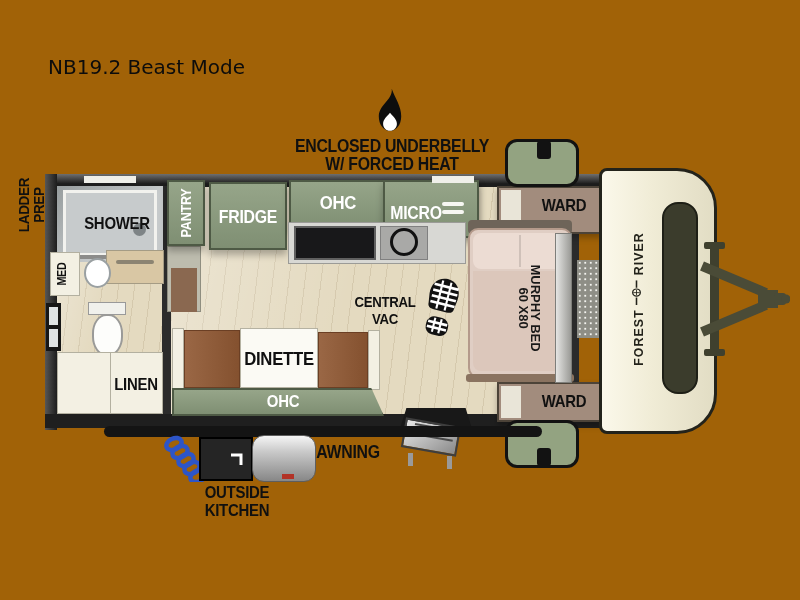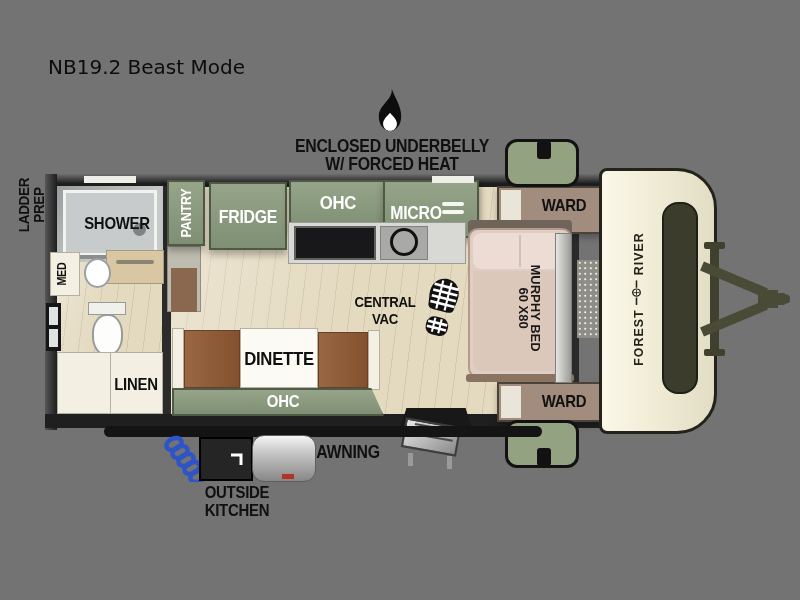--- a/index.html
+++ b/index.html
@@ -1,16 +1,16 @@
 <!DOCTYPE html>
 <html><head>
 <meta charset="utf-8">
 <style>
   html,body{margin:0;padding:0;background:#fff;width:800px;height:600px;overflow:hidden}
-  .stage{position:relative;width:800px;height:600px;background:#737373;font-family:"Liberation Sans",sans-serif}
+  .stage{position:relative;width:800px;height:600px;background:#a16207;font-family:"Liberation Sans",sans-serif}
   .abs{position:absolute}
   .title{position:absolute;font-family:"DejaVu Sans",sans-serif;font-size:20px;color:#0c0c0c;white-space:nowrap}
   .lbl{position:absolute;font-weight:bold;color:#101010;white-space:nowrap;letter-spacing:-.3px;
        transform:translate(-50%,-50%) scaleX(.88);text-align:center;line-height:1.02}
   .lbl.white{color:#fff}
   .lbl.rot{transform:translate(-50%,-50%) rotate(-90deg) scaleX(.9)}
   .bedtext{position:absolute;writing-mode:vertical-lr;font-weight:bold;color:#181818;
        font-size:13px;line-height:12px;letter-spacing:0;text-align:center;transform:translate(-50%,-50%)}
   .wall{position:absolute;background:#1f1f1f}
   .floor{position:absolute;background:#e4dac0;

